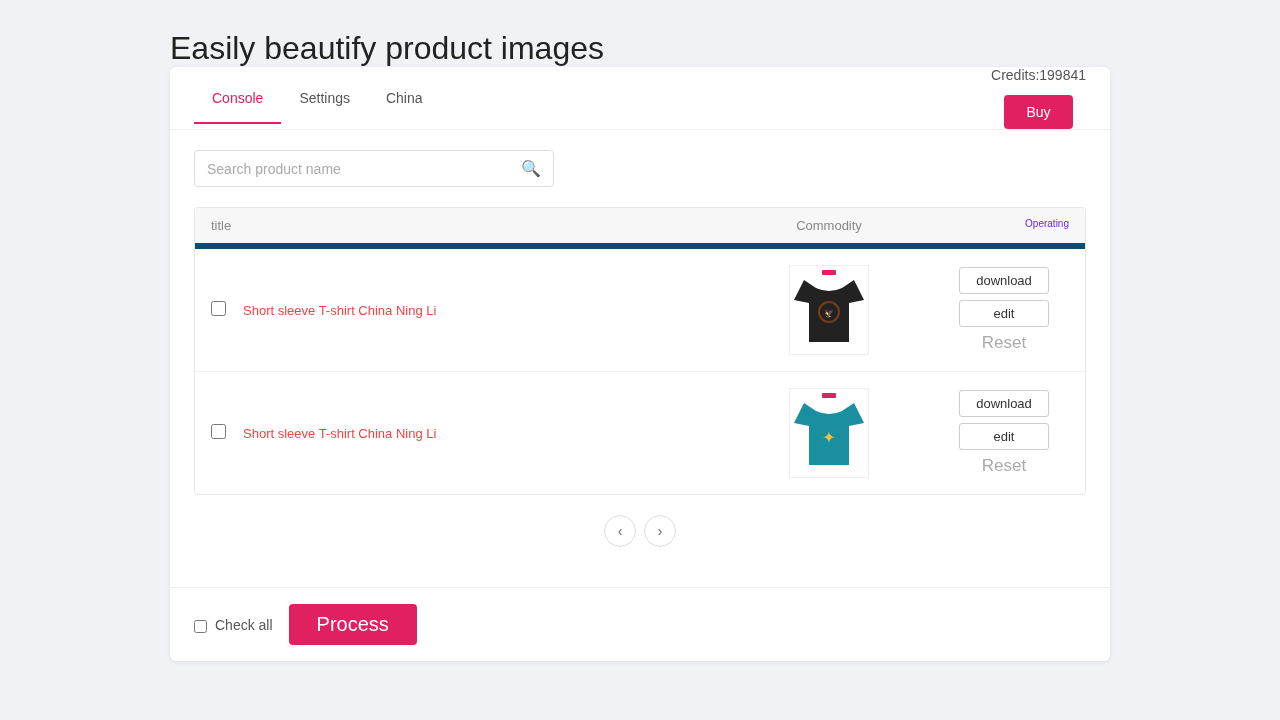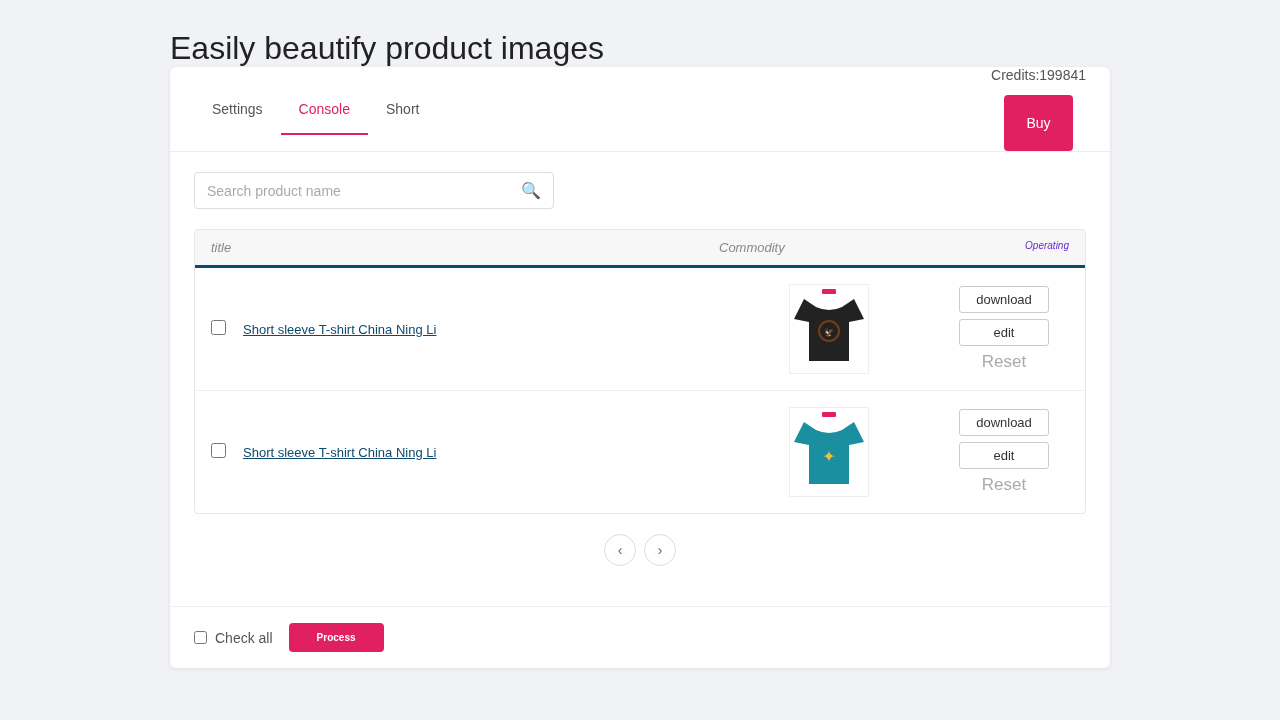--- a/index.html
+++ b/index.html
@@ -64,21 +64,21 @@
     }
     .credits-text {
       font-size: 14px;
       color: #555;
     }
     .buy-button {
       background: #e02060;
       color: #fff;
       border: none;
       border-radius: 4px;
-      padding: 20px 22px;
+      padding: 9px 22px;
       font-size: 14px;
       cursor: pointer;
       font-weight: 500;
     }
 
     
     .content-area {
       padding: 20px 24px;
     }
 
@@ -110,25 +110,24 @@
     
     .table-wrapper {
       border: 1px solid #e8e8e8;
       border-radius: 4px;
       overflow: hidden;
     }
     .table-header {
       display: flex;
       background: #f7f7f7;
       padding: 10px 16px;
-      border-bottom: 3px solid #0c4a6e;
-      font-style: italic;
+      border-bottom: 6px solid #0c4a6e;
     }
     .col-title { flex: 1; font-size: 13px; color: #888; }
-    .col-commodity { width: 220px; text-align: left; font-size: 13px; color: #888; }
+    .col-commodity { width: 220px; text-align: center; font-size: 13px; color: #888; }
     .col-operating { width: 130px; text-align: right; font-size: 10px; color: #6d28d9; }
 
     .table-row {
       display: flex;
       align-items: center;
       padding: 16px 16px;
       border-bottom: 1px solid #f0f0f0;
       min-height: 100px;
     }
     .table-row:last-child { border-bottom: none; }
@@ -138,22 +137,21 @@
       margin-right: 12px;
     }
     .row-check input[type="checkbox"] {
       width: 15px;
       height: 15px;
       cursor: pointer;
     }
     .row-title-text {
       flex: 1;
       font-size: 13px;
-      color: #0c4a6e;
-      text-decoration: underline;
+      color: #ef4444;
     }
     .row-commodity {
       width: 220px;
       display: flex;
       justify-content: center;
       align-items: center;
     }
     
     .tshirt-img {
       width: 80px;
@@ -220,50 +218,50 @@
     .bottom-bar {
       display: flex;
       align-items: center;
       gap: 16px;
       padding: 16px 24px;
       border-top: 1px solid #f0f0f0;
       margin-top: 10px;
     }
     .check-all-label {
       display: flex;
-      align-items: center;
+      align-items: flex-end;
       gap: 8px;
       font-size: 14px;
       color: #555;
       cursor: pointer;
     }
     .process-button {
       background: #e02060;
       color: #fff;
       border: none;
       border-radius: 4px;
       padding: 9px 28px;
-      font-size: 10px;
-      cursor: pointer;
-      font-weight: 700;
+      font-size: 20px;
+      cursor: pointer;
+      font-weight: 400;
     }
   </style>
 </head>
 <body>
 
 <div class="page-wrapper">
   <h1 class="page-title">Easily beautify product images</h1>
 
   <div class="main-card">
 
     <div class="nav-bar">
       <div class="nav-tabs">
+        <div class="nav-tab active">Console</div>
         <div class="nav-tab">Settings</div>
-        <div class="nav-tab active">Console</div>
-        <div class="nav-tab">Short</div>
+        <div class="nav-tab">China</div>
       </div>
       <div class="nav-right">
         <span class="credits-text">
           <span>Credits:</span><span>199841</span>
         </span>
         <button class="buy-button">Buy</button>
       </div>
     </div>
 
     <div class="content-area">

